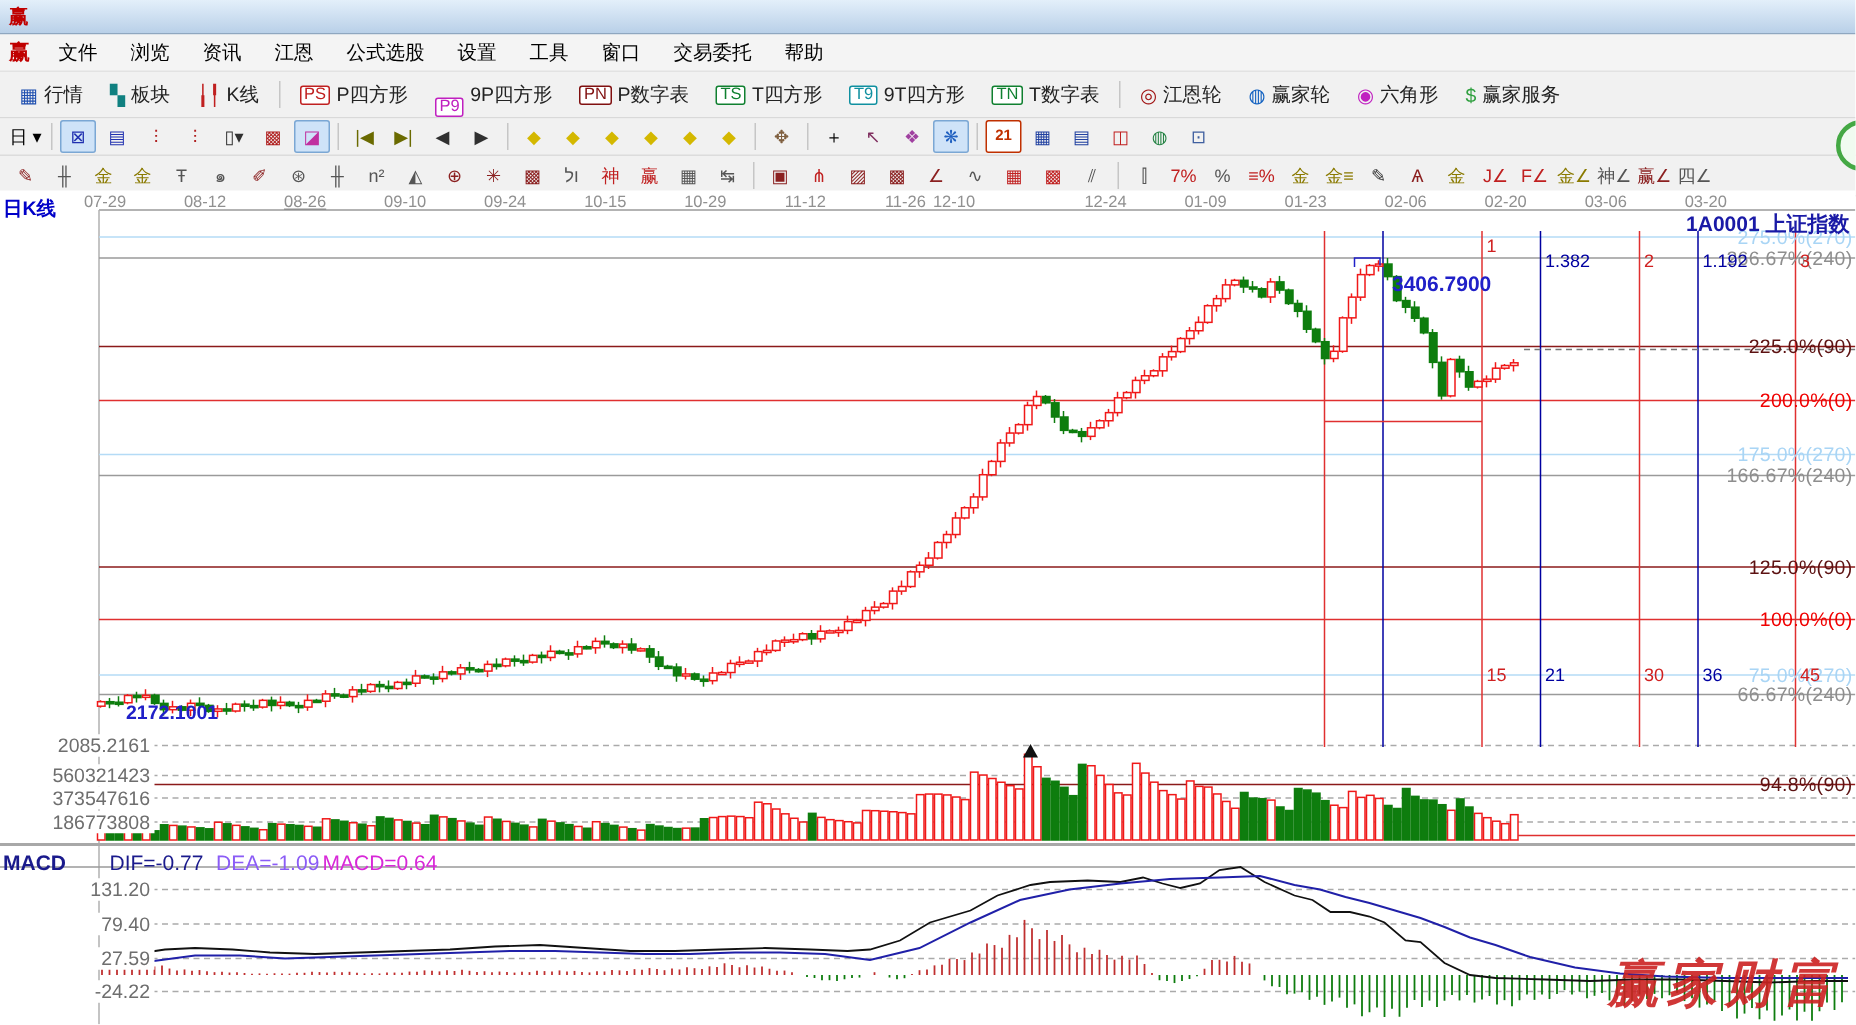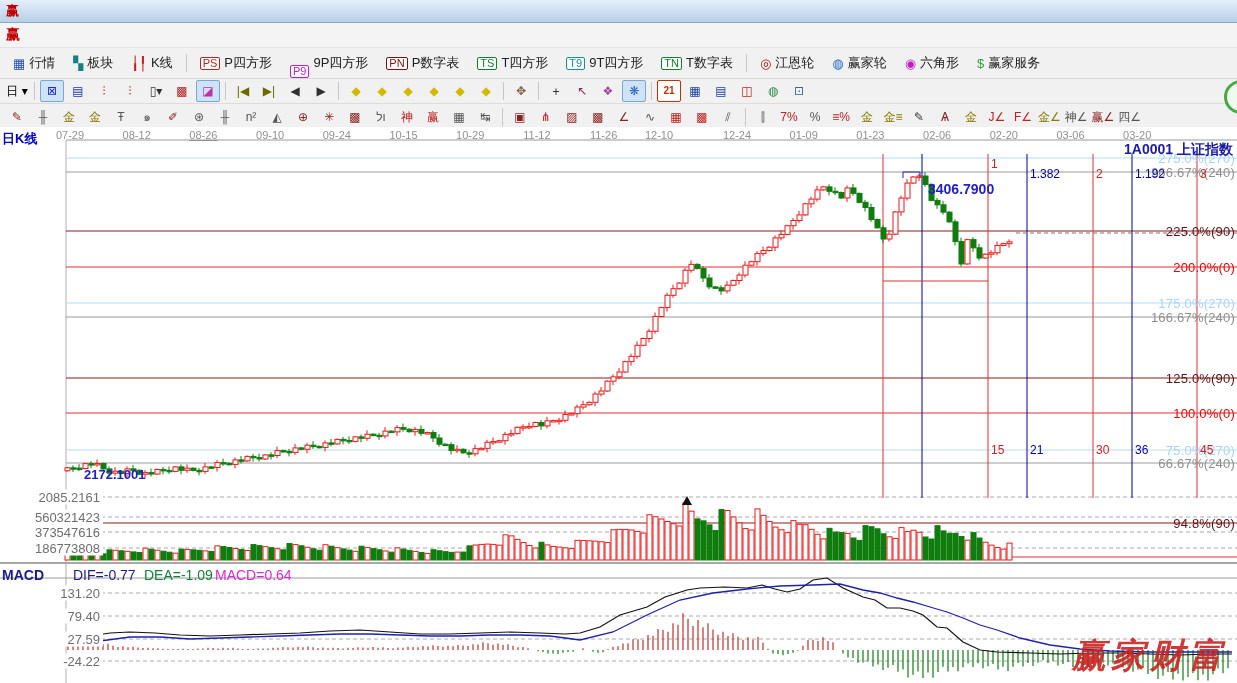--- a/index.html
+++ b/index.html
@@ -47,20 +47,21 @@
 </style>
 </head>
 <body>
 
 <div id="app">
   <div class="titlebar">
     <span class="app-icon">赢</span>
   </div>
   <div class="menubar">
     <span class="menu-logo">赢</span>
+    <span id="menu-items"><span class="menu-item">文件</span><span class="menu-item">浏览</span><span class="menu-item">资讯</span><span class="menu-item">江恩</span><span class="menu-item">公式选股</span><span class="menu-item">设置</span><span class="menu-item">工具</span><span class="menu-item">窗口</span><span class="menu-item">交易委托</span><span class="menu-item">帮助</span></span>
   </div>
   <div class="tb1" id="toolbar-main">
       <span class="tb1-item">
         <span class="tb1-glyph" style="color: rgb(32, 80, 176);">▦</span>
         <span>行情</span>
       </span>
       <span class="tb1-item">
         <span class="tb1-glyph" style="color: rgb(16, 128, 128);">▚</span>
         <span>板块</span>
       </span>
@@ -942,21 +943,21 @@
     <div id="chart-labels">
         <div class="abs date-tick" style="left: 70px;">07-29</div>
         <div class="abs date-tick" style="left: 136.7px;">08-12</div>
         <div class="abs date-tick" style="left: 203.4px; text-decoration: underline;">08-26</div>
         <div class="abs date-tick" style="left: 270.1px;">09-10</div>
         <div class="abs date-tick" style="left: 336.8px;">09-24</div>
         <div class="abs date-tick" style="left: 403.5px;">10-15</div>
         <div class="abs date-tick" style="left: 470.2px;">10-29</div>
         <div class="abs date-tick" style="left: 536.9px;">11-12</div>
         <div class="abs date-tick" style="left: 603.6px;">11-26</div>
-        <div class="abs date-tick" style="left: 659px;">12-10</div>
+        <div class="abs date-tick" style="left: 636px;">12-10</div>
         <div class="abs date-tick" style="left: 737px;">12-24</div>
         <div class="abs date-tick" style="left: 803.7px;">01-09</div>
         <div class="abs date-tick" style="left: 870.4px;">01-23</div>
         <div class="abs date-tick" style="left: 937.1px;">02-06</div>
         <div class="abs date-tick" style="left: 1003.8px;">02-20</div>
         <div class="abs date-tick" style="left: 1070.5px;">03-06</div>
         <div class="abs date-tick" style="left: 1137.2px;">03-20</div>
         <div class="abs pct-label" style="top: 31px; color: rgb(169, 213, 245);">275.0%(270)</div>
         <div class="abs pct-label" style="top: 45px; color: rgb(142, 142, 142);">266.67%(240)</div>
         <div class="abs pct-label" style="top: 104px; color: rgb(92, 18, 18);">225.0%(90)</div>
@@ -986,18 +987,18 @@
         <div class="abs ratio-label" style="left: 1135px; top: 323px; color: rgb(0, 0, 160); text-align: right;">36</div>
         <div class="abs ratio-label" style="left: 1200px; top: 47px; color: rgb(208, 32, 32);">3</div>
         <div class="abs ratio-label" style="left: 1200px; top: 323px; color: rgb(208, 32, 32);">45</div>
       </div>
     <div class="abs kline-mode">日K线</div>
     <div class="abs symbol-label">1A0001  上证指数</div>
     <div class="abs ann-price" id="peak-price" style="left: 928px; top: 54px;">3406.7900</div>
     <div class="abs ann-price" style="font-size: 13px; left: 84px; top: 340px;" id="start-price">2172.1001</div>
     <div class="abs macd-header-item" style="left: 2px; font-weight: bold; color: rgb(26, 26, 140);" id="macd-pane-label">MACD</div>
     <div class="abs macd-header-item" style="left: 73px; color: rgb(26, 26, 140);" id="macd-dif">DIF=-0.77</div>
-    <div class="abs macd-header-item" style="left: 144px; color: #15803d;" id="macd-dea">DEA=-1.09</div>
+    <div class="abs macd-header-item" style="left: 144px; color: #8b5cf6;" id="macd-dea">DEA=-1.09</div>
     <div class="abs macd-header-item" style="left: 215px; color: rgb(216, 40, 216);" id="macd-val">MACD=0.64</div>
     <div class="abs watermark">赢家财富网</div>
   </div>
   <div class="badge-float"></div>
 </div>
 
 </body></html>

